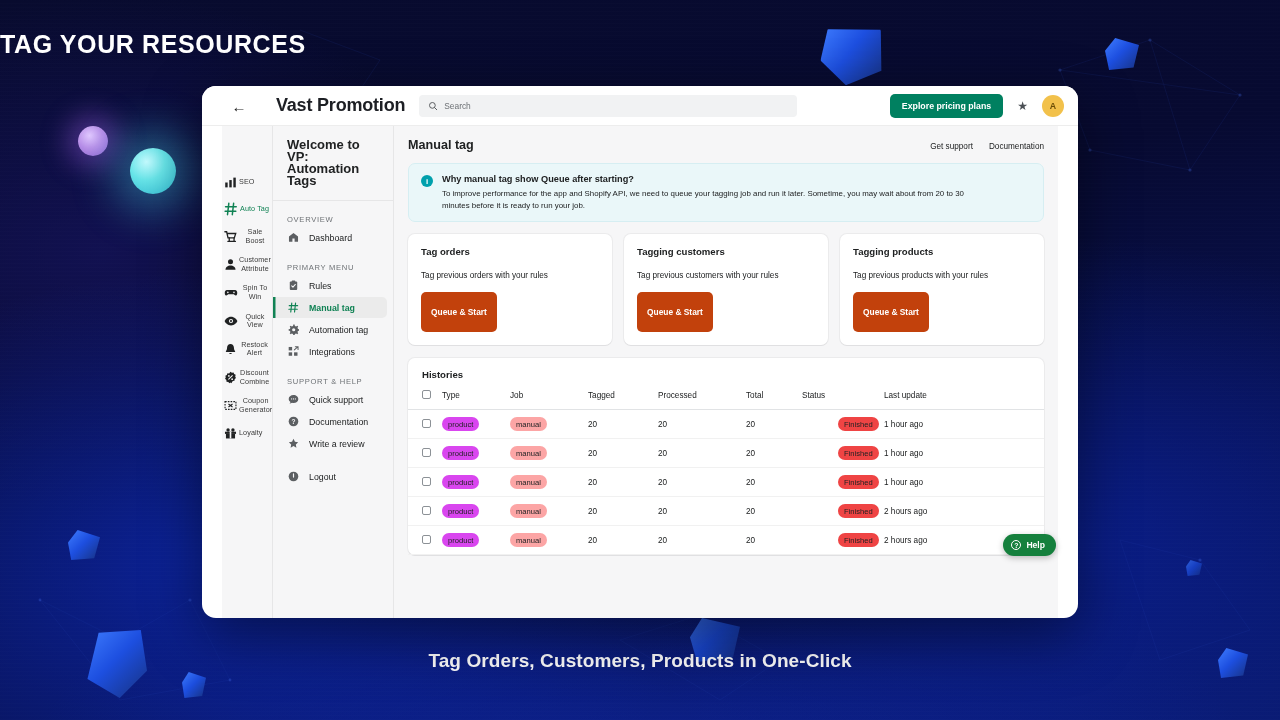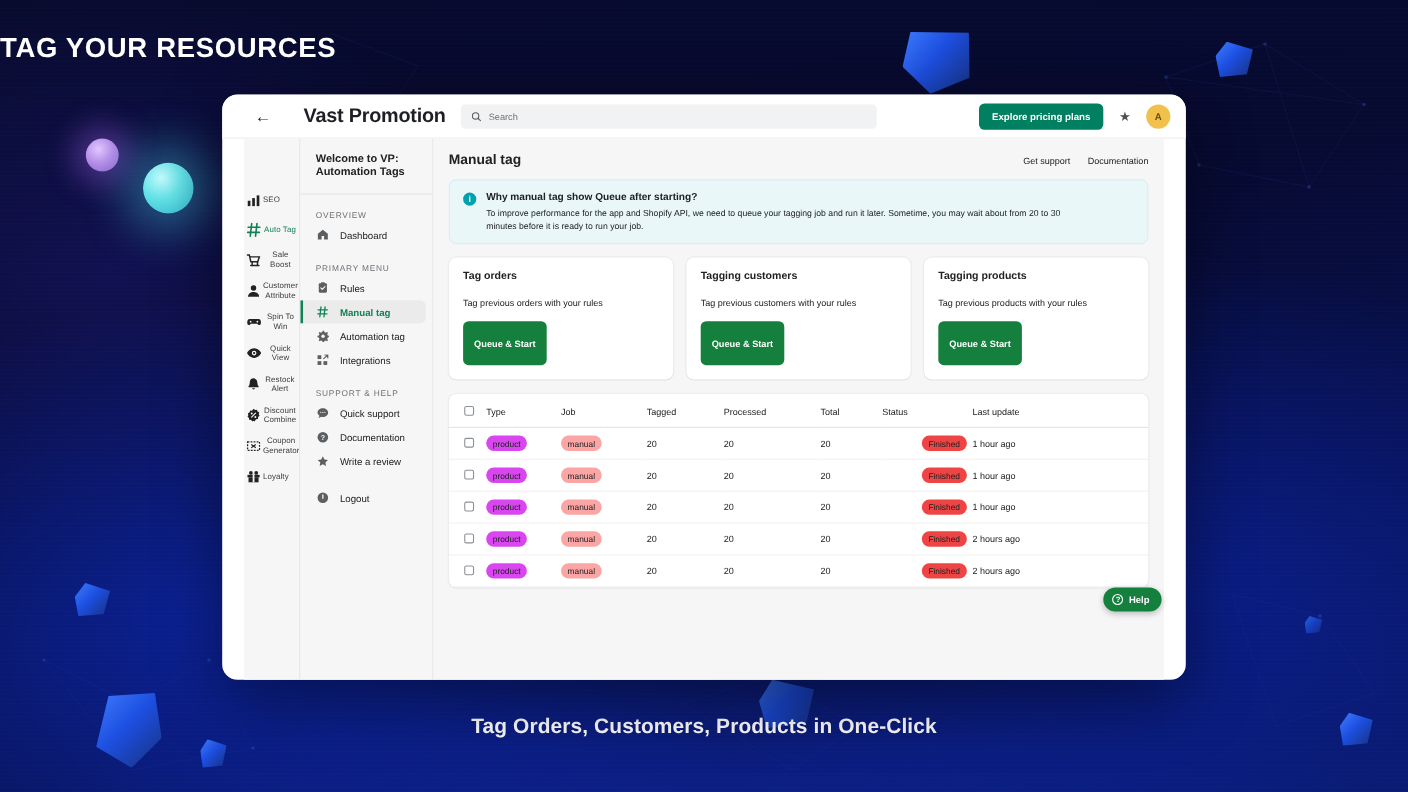--- a/index.html
+++ b/index.html
@@ -93,21 +93,21 @@
                align-items: center; gap: 2px; color: #202223; }
   .rail-item .ri { height: 16px; display: flex; align-items: center; justify-content: center; }
   .rail-item .rl { font-size: 7.2px; line-height: 8.6px; text-align: center;
                    color: #3a3a3a; letter-spacing: .1px; }
   .rail-item.active { color: #108254; }
   .rail-item.active .rl { color: #108254; }
 
   
   .nav { width: 122px; flex: 0 0 122px; background: #f6f6f7;
          border-left: 1px solid #e6e6e7; border-right: 1px solid #e6e6e7; }
-  .nav-welcome { padding: 13px 12px 13px 14px; font-size: 10px; line-height: 12px;
+  .nav-welcome { padding: 13px 12px 13px 14px; font-size: 13px; line-height: 12px;
                  font-weight: bold; color: #202223; border-bottom: 1px solid #e6e6e7; }
   .nav-sec { padding: 14px 0 2px 14px; font-size: 7.6px; letter-spacing: .7px;
              color: #6d7175; font-weight: normal; }
   .nav-item { height: 21px; margin: 1px 6px 1px 0; padding-left: 14px;
               display: flex; align-items: center; gap: 9px;
               font-size: 8.8px; color: #202223; border-radius: 0 5px 5px 0; }
   .nav-item .ni { width: 13px; height: 13px; display: flex; align-items: center;
                   justify-content: center; color: #5c5f62; flex: 0 0 13px; }
   .nav-item.active { background: #ebebeb; color: #108254; font-weight: bold;
                      box-shadow: inset 2.5px 0 0 #108254; }
@@ -128,21 +128,21 @@
                color: #fff; font-size: 8px; font-weight: bold; display: flex;
                align-items: center; justify-content: center; flex: 0 0 12px; margin-top: 1px; }
   .banner-t { font-size: 9.2px; font-weight: bold; color: #202223; margin-bottom: 4px; }
   .banner-b { font-size: 7.9px; line-height: 11.6px; color: #202223; max-width: 545px; }
 
   .cards { display: flex; gap: 12px; margin-bottom: 13px; }
   .card { flex: 1; background: #fff; border-radius: 7px; padding: 12px 13px 13px;
           box-shadow: 0 1px 0 rgba(22,29,37,.05), 0 0 0 1px rgba(63,63,68,.06); }
   .card-t { font-size: 9.6px; font-weight: bold; color: #202223; margin-bottom: 14px; }
   .card-d { font-size: 8.2px; color: #202223; margin-bottom: 12px; }
-  .btn-green { display: inline-block; background: #15803d; color: #fff;
+  .btn-green { display: inline-block; background: #c2410c; color: #fff;
                font-size: 8.4px; font-weight: bold; padding: 15px 10px;
                border-radius: 5px; border: none; }
 
   .panel { background: #fff; border-radius: 7px; padding: 11px 0 0;
            box-shadow: 0 1px 0 rgba(22,29,37,.05), 0 0 0 1px rgba(63,63,68,.06); }
   .panel-t { font-size: 9.6px; font-weight: bold; color: #202223; padding: 0 14px 10px; }
   table { width: 100%; border-collapse: collapse; }
   thead th { font-size: 8.2px; font-weight: normal; color: #202223;
              text-align: left; padding: 0 0 8px 0; border-bottom: 1px solid #e1e3e5; }
   tbody td { font-size: 8.2px; color: #202223; padding: 7px 0; border-bottom: 1px solid #f1f1f1; }
@@ -509,20 +509,21 @@
           <div class="btn-green">Queue &amp; Start</div>
         </div>
         <div class="card">
           <div class="card-t">Tagging products</div>
           <div class="card-d">Tag previous products with your rules</div>
           <div class="btn-green">Queue &amp; Start</div>
         </div>
       </div>
 
       <div class="panel">
+        <div class="panel-t">Histories</div>
         <table>
           <thead>
             <tr>
               <th class="c-chk">
                 <span class="chk"></span>
               </th>
               <th class="c-type">Type</th>
               <th class="c-job">Job</th>
               <th class="c-tag">Tagged</th>
               <th class="c-proc">Processed</th>

